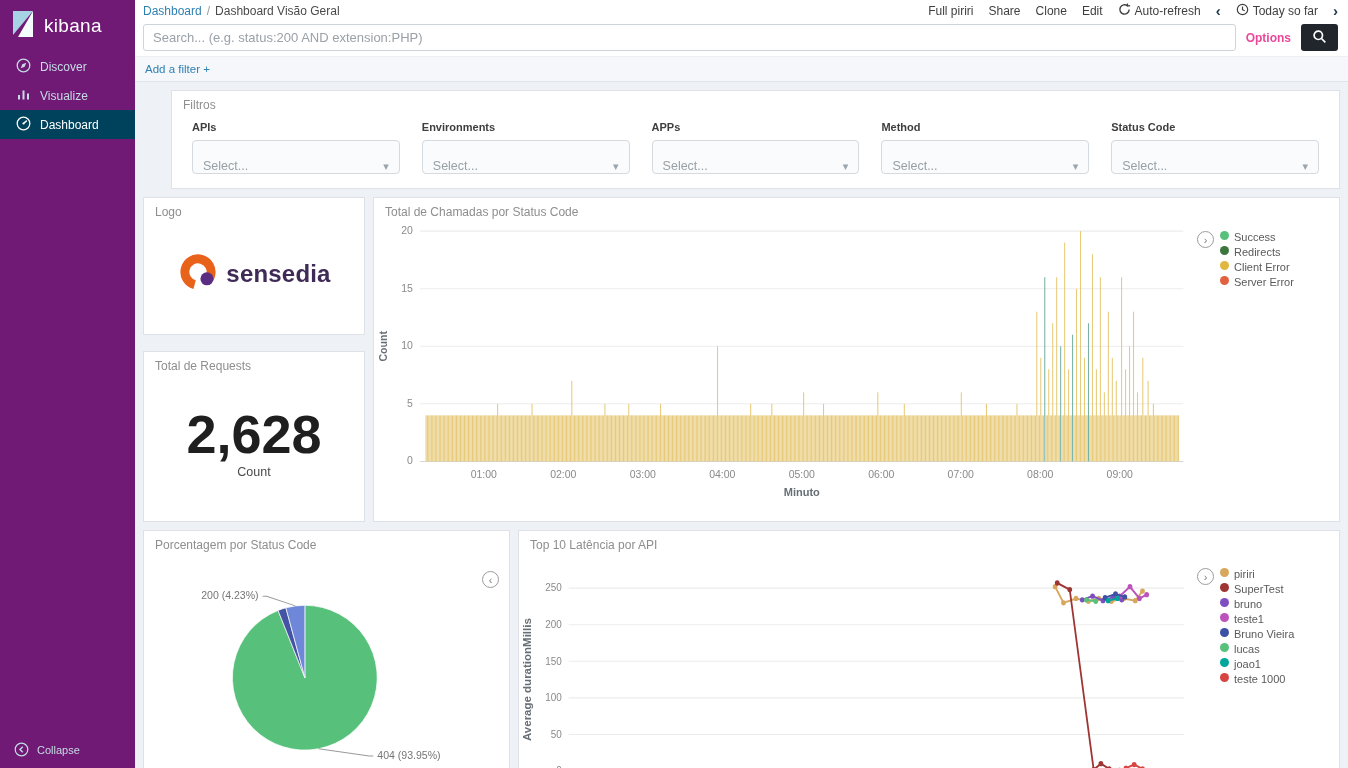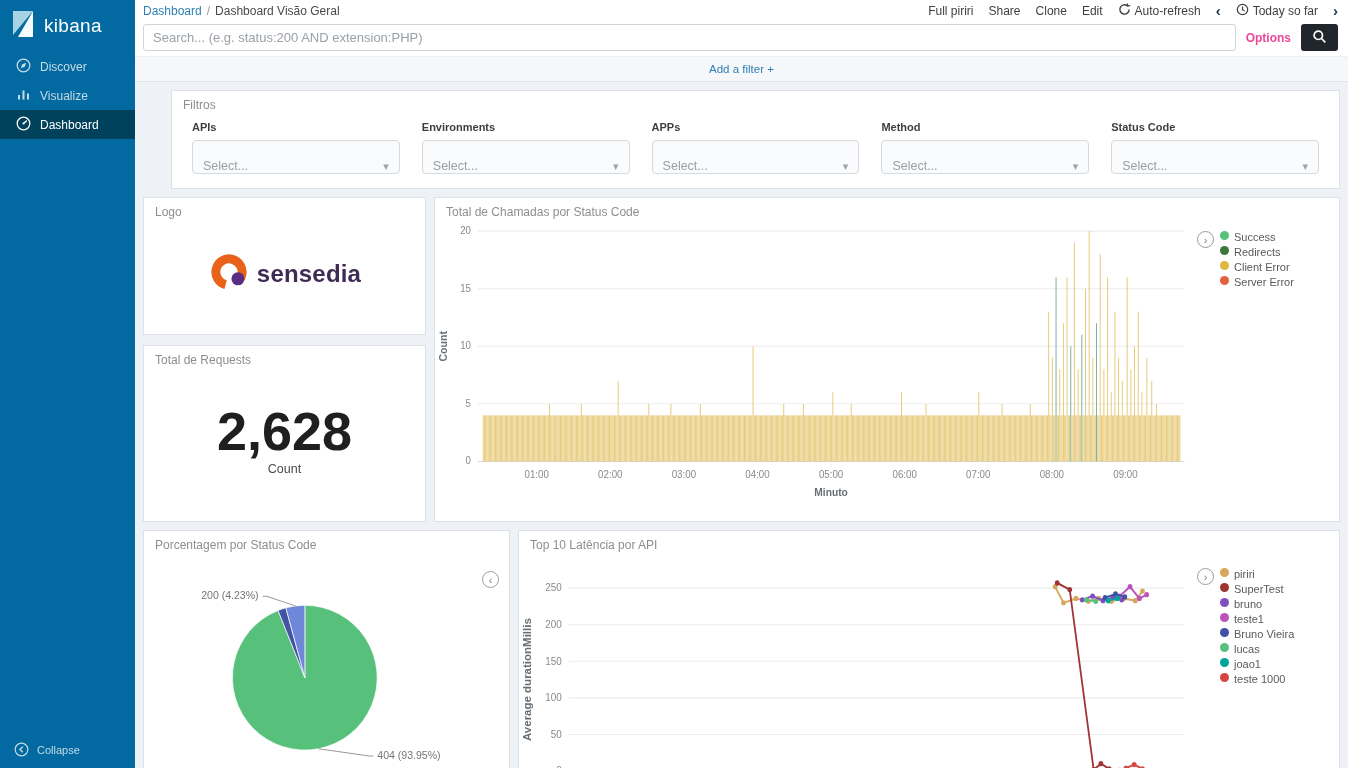--- a/index.html
+++ b/index.html
@@ -1,21 +1,21 @@
 <!DOCTYPE html>
 <html><head>
 <meta charset="utf-8">
 <style>
   * { box-sizing: border-box; margin: 0; padding: 0; }
   html,body { width:1348px; height:768px; overflow:hidden;
     font-family:"Liberation Sans", sans-serif; background:#eef1f5; }
   .app { display:flex; width:1348px; height:768px; }
 
   
-  .sidebar { width:135px; background:#0369a1; color:#cfe0e8; display:flex; flex-direction:column; flex-shrink:0; }
+  .sidebar { width:135px; background:#701a75; color:#cfe0e8; display:flex; flex-direction:column; flex-shrink:0; }
   .brand { height:52px; display:flex; align-items:center; gap:8px; padding-left:10px; color:#fff; }
   .brand-text { font-size:19px; letter-spacing:.3px; }
   .nav-item { display:flex; align-items:center; gap:9px; height:29px; padding-left:16px;
     font-size:12px; color:#c6dbe4; cursor:pointer; }
   .nav-item.active { background:#00425c; color:#fff; }
   .nav-item svg, .collapse svg { flex-shrink:0; }
   .collapse { margin-top:auto; display:flex; align-items:center; gap:8px; height:36px;
     padding-left:14px; font-size:11px; color:#c6dbe4; cursor:pointer; }
 
   
@@ -35,41 +35,41 @@
   .search-row { background:#fff; display:flex; align-items:center; gap:10px; padding:3px 10px 5px 8px; }
   .search-input { flex:1; height:27px; border:1px solid #ced4da; border-radius:3px;
     padding:0 9px; font-size:13px; color:#444; outline:none;
     font-family:"Liberation Sans", sans-serif; }
   .search-input::placeholder { color:#9aa1a8; }
   .options-link { font-size:12px; color:#ec4899; cursor:pointer;font-weight:bold; }
   .search-btn { width:37px; height:27px; background:#21262d; border:none; border-radius:3px;
     display:flex; align-items:center; justify-content:center; cursor:pointer; }
 
   .filter-row { height:26px; background:#f5f7fa; border-top:1px solid #edf0f3;
-    border-bottom:1px solid #dfe4e9; display:flex; align-items:center; padding:0 10px;justify-content:center; }
+    border-bottom:1px solid #dfe4e9; display:flex; align-items:center; padding:0 10px; }
   .add-filter { font-size:11.5px; color:#2f80b2; cursor:pointer; }
 
   .content { flex:1; background:#eef1f5; padding:8px; overflow:hidden; }
 
   
   .panel { background:#fff; border:1px solid #dee2e8; position:relative; }
   .panel-title { font-size:12px; color:#8e8e8e; padding:7px 11px 0; white-space:nowrap;
     overflow:hidden; text-overflow:ellipsis; }
 
   .filters-panel { height:99px; margin-bottom:8px;margin-left:28px; }
   .fields { display:flex; gap:22px; padding:9px 20px 0 20px; }
   .field { flex:1; min-width:0; }
   .field-label { font-size:11px; font-weight:bold; color:#3e3e3e; margin-bottom:7px; }
   .select { height:34px; background:#fafbfc; border:1px solid #d5dade; border-radius:4px;
     display:flex; align-items:flex-end; justify-content:space-between; padding:0 10px;
     font-size:12.5px; color:#98a0a6; cursor:pointer; }
   .select::after { content:"▾"; color:#9aa5ad; font-size:11px; }
 
   .row2 { display:flex; gap:8px; height:325px; margin-bottom:8px; }
-  .col-left { width:283px; display:flex; flex-direction:column; gap:10px; flex-shrink:0; }
+  .col-left { width:222px; display:flex; flex-direction:column; gap:16px; flex-shrink:0; }
   .logo-panel { height:138px; }
   .logo-body { height:calc(100% - 26px); display:flex; align-items:center; justify-content:center; gap:7px; }
   .sensedia-text { font-size:24px; font-weight:bold; color:#3f2b56; letter-spacing:.2px; }
   .metric-panel { flex:1; }
   .metric-body { height:calc(100% - 30px); display:flex; flex-direction:column;
     align-items:center; justify-content:center; }
   .metric-value { font-size:54px; font-weight:bold; color:#1f1f1f; line-height:1.05; }
   .metric-label { font-size:12.5px; color:#4a4a4a; margin-top:2px; }
 
   .bar-panel { flex:1; display:flex; flex-direction:column; min-width:0; }

